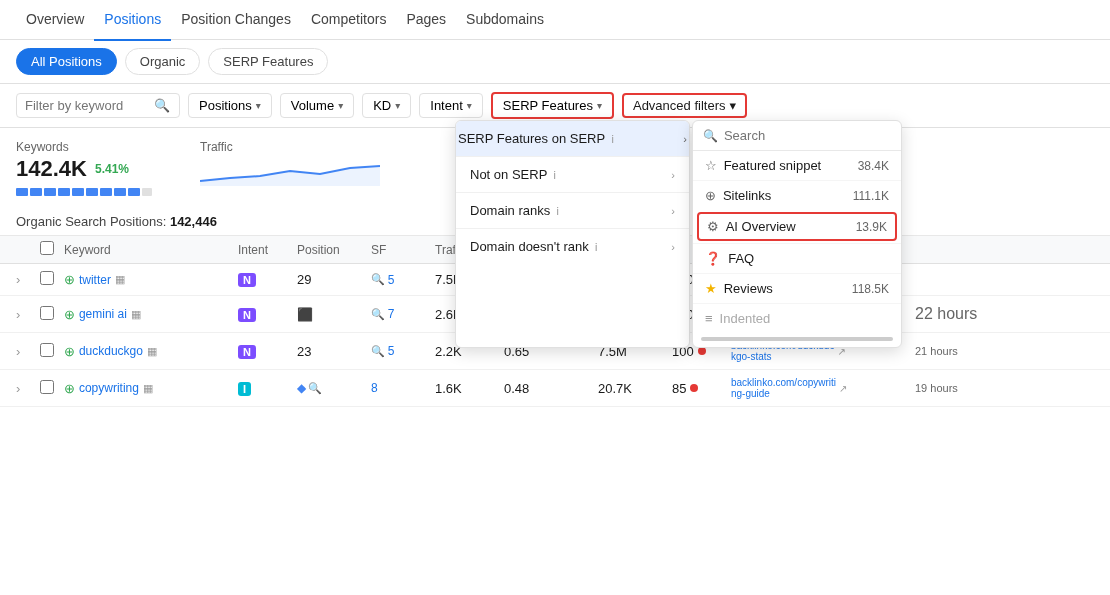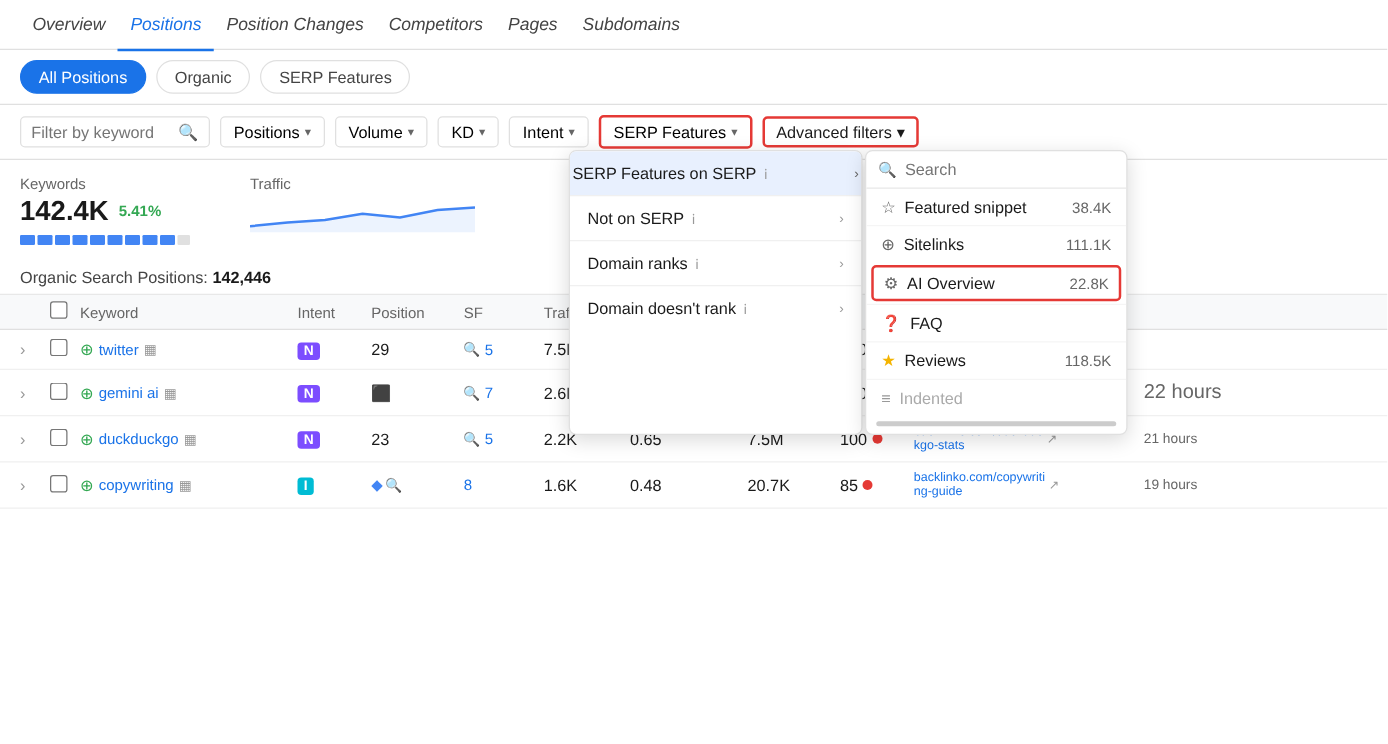--- a/index.html
+++ b/index.html
@@ -1,27 +1,27 @@
 <!DOCTYPE html>
 <html><head>
   <meta charset="utf-8">
   <style>
     * { box-sizing: border-box; margin: 0; padding: 0; }
     body { font-family: -apple-system, BlinkMacSystemFont, 'Segoe UI', sans-serif; font-size: 13px; background: #fff; color: #1a1a1a; width: 1110px; height: 595px; overflow: hidden; }
-    .top-nav-item { padding: 0 10px; height: 42px; display: flex; align-items: center; font-size: 14px; color: #444; cursor: pointer; border-bottom: 2px solid transparent; margin-bottom: -1px; font-style: italic; }
+    .top-nav-item { padding: 0 10px; height: 42px; display: flex; align-items: center; font-size: 14px; color: #444; cursor: pointer; border-bottom: 2px solid transparent; margin-bottom: -1px; }
     .top-nav-item.active { color: #1a73e8; border-bottom: 2px solid #1a73e8; font-weight: 500; }
 
     
     .sub-tabs { display: flex; align-items: center; padding: 8px 16px; gap: 8px; border-bottom: 1px solid #e0e0e0; }
     .sub-tab { padding: 5px 14px; border-radius: 20px; font-size: 13px; cursor: pointer; border: 1px solid #e0e0e0; background: #fff; color: #444; }
     .sub-tab.active { background: #1a73e8; color: #fff; border-color: #1a73e8; }
 
     
     .filter-bar { display: flex; align-items: center; padding: 8px 16px; gap: 8px; border-bottom: 1px solid #e0e0e0; position: relative; }
-    .filter-input { display: flex; align-items: center; border: 1px solid #e0e0e0; border-radius: 4px; padding: 4px 8px; gap: 6px; width: 152px; }
+    .filter-input { display: flex; align-items: center; border: 1px solid #e0e0e0; border-radius: 4px; padding: 4px 8px; gap: 6px; width: 164px; }
     .filter-input input { border: none; outline: none; font-size: 13px; width: 100%; }
     .filter-btn { display: flex; align-items: center; gap: 4px; border: 1px solid #e0e0e0; border-radius: 4px; padding: 4px 10px; cursor: pointer; font-size: 13px; background: #fff; }
     .filter-btn .chevron { font-size: 10px; color: #666; }
 
     
     .metrics-row { display: flex; padding: 12px 16px; gap: 48px; align-items: flex-start; }
     .metric-block { display: flex; flex-direction: column; gap: 2px; }
     .metric-label { font-size: 12px; color: #666; }
     .metric-value { font-size: 22px; font-weight: 700; color: #1a1a1a; display: flex; align-items: center; gap: 8px; }
     .metric-pct { font-size: 12px; color: #34a853; }
@@ -138,21 +138,21 @@
           <span style="color:#666; font-size:13px;">⊕</span>
           <span>Sitelinks</span>
         </div>
         <span class="feature-count">111.1K</span>
       </div>
       <div style="display:flex; align-items:center; justify-content:space-between; padding:5px 8px; cursor:pointer; font-size:13px; border:2px solid #e53935; border-radius:4px; margin:2px 4px; background:#fff;">
         <div style="display:flex; align-items:center; gap:7px;">
           <span style="color:#666; font-size:13px;">⚙</span>
           <span style="font-weight:500;">AI Overview</span>
         </div>
-        <span class="feature-count">22.8K</span>
+        <span class="feature-count">13.9K</span>
       </div>
       <div style="display:flex; align-items:center; justify-content:space-between; padding:7px 12px; cursor:pointer; font-size:13px; border-top:1px solid #f5f5f5;">
         <div style="display:flex; align-items:center; gap:7px;">
           <span style="color:#666; font-size:13px;">❓</span>
           <span>FAQ</span>
         </div>
         <span class="feature-count"></span>
       </div>
       <div style="display:flex; align-items:center; justify-content:space-between; padding:7px 12px; cursor:pointer; font-size:13px; border-top:1px solid #f5f5f5;">
         <div style="display:flex; align-items:center; gap:7px;">

